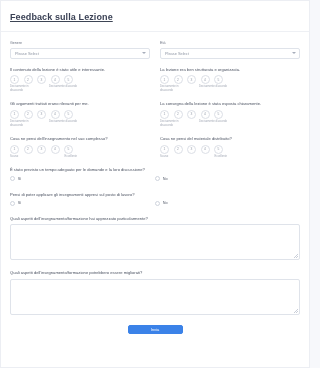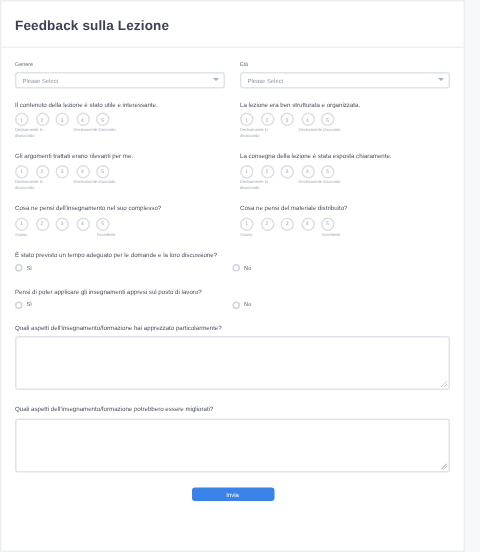--- a/index.html
+++ b/index.html
@@ -18,20 +18,21 @@
   .card {
     background: #ffffff;
     width: 310px;
     min-height: 368px;
     box-sizing: border-box;
     border: 1px solid #eceef3;
   }
   .card-header {
     padding: 11px 9px 9px 9px;
     border-bottom: 1px solid #eef0f4;
+    text-decoration: underline;
   }
   .card-title {
     font-size: 9px;
     font-weight: bold;
     color: #3b4256;
     letter-spacing: 0.1px;
     margin: 0;
   }
   .card-body {
     padding: 9px 9px 6px 9px;

